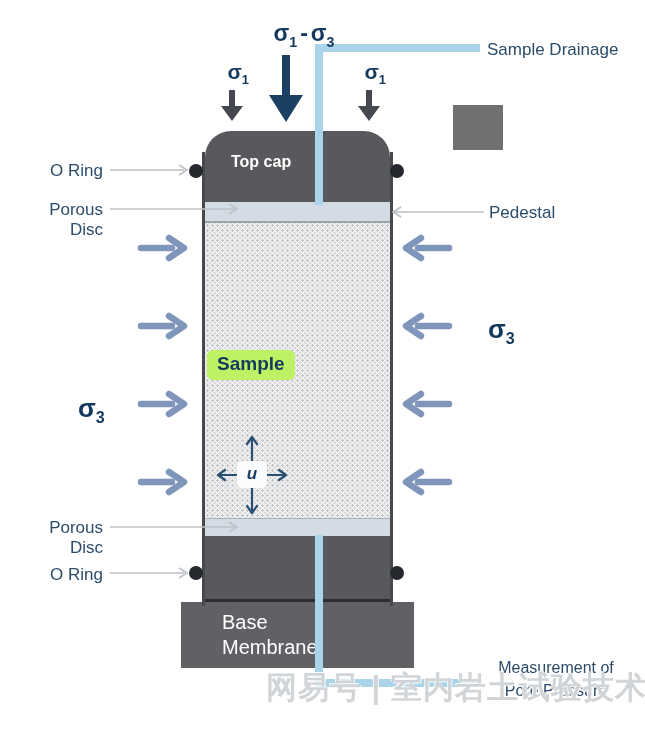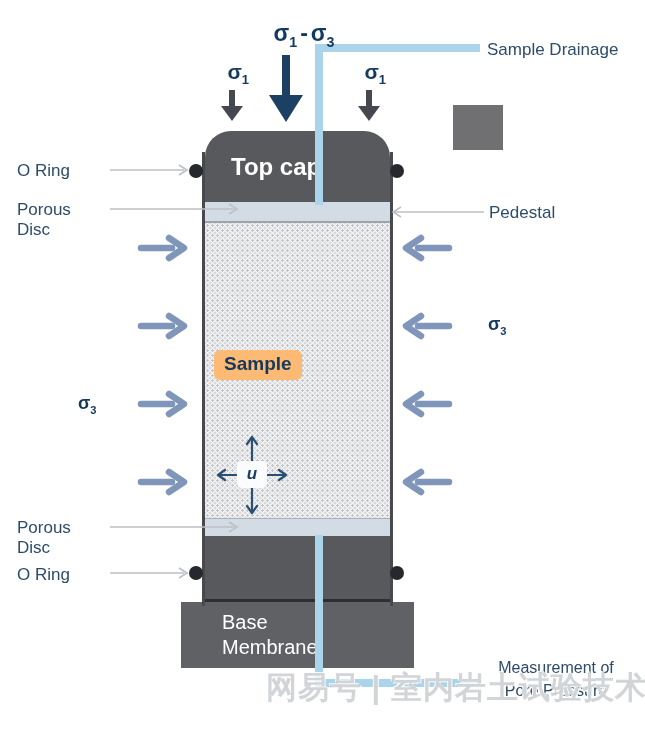--- a/index.html
+++ b/index.html
@@ -21,32 +21,32 @@
                            radial-gradient(circle,#cfd1d4 1px,rgba(0,0,0,0) 1.3px);
           background-size:5px 5px,5px 5px;background-position:0 0,2.5px 2.5px;}
   .membrane-line{position:absolute;top:152px;width:3px;height:454px;background:#47494d;z-index:4;}
   .oring-dot{position:absolute;width:14px;height:14px;border-radius:50%;background:#25282c;z-index:6;}
   .pedestal{position:absolute;left:205px;top:536px;width:185px;height:63px;background:#58595d;
           border-bottom:3px solid #2c2e31;z-index:2;}
   .base{position:absolute;left:181px;top:602px;width:233px;height:66px;background:#606165;z-index:2;}
   .graysquare{position:absolute;left:453px;top:105px;width:50px;height:45px;background:#707073;}
 
   
-  .cap-label{position:absolute;left:231px;top:153px;color:#ffffff;font-size:24px;font-weight:bold;z-index:3;}
+  .cap-label{position:absolute;left:231px;top:153px;color:#ffffff;font-size:16px;font-weight:bold;z-index:3;}
   .base-label{position:absolute;left:222px;top:610px;color:#ffffff;font-size:20px;font-weight:normal;
           line-height:25px;z-index:3;}
   .side-label{position:absolute;color:#2c4c6a;font-size:17px;z-index:6;}
-  .ra{width:86px;}
+  .ra{width:86px;text-align:right;}
   .sigma{color:#14395e;font-weight:bold;z-index:6;}
   .sigma sub{font-size:0.62em;}
   .dash{margin:0 3px;}
   .deviator-label{position:absolute;left:252px;top:20px;width:74px;text-align:center;font-size:23px;margin-left:15px;}
   .axial-label{position:absolute;top:60px;width:34px;text-align:right;font-size:21px;}
-  .confine-label{position:absolute;font-size:18px;}
-  .sample-pill{position:absolute;left:214px;top:350px;background:#fdba74;border-radius:6px;
+  .confine-label{position:absolute;font-size:26px;}
+  .sample-pill{position:absolute;left:207px;top:350px;background:#bef264;border-radius:6px;
           padding:3px 10px 5px 10px;color:#14395e;font-weight:bold;font-size:19px;z-index:3;}
   .u-pill{position:absolute;left:237px;top:461px;width:30px;height:27px;background:#fbfcfd;border-radius:5px;
           color:#1c3f63;font-weight:bold;font-style:italic;font-size:17px;text-align:center;
           line-height:26px;z-index:4;}
   .measure-label{position:absolute;left:490px;top:656px;width:132px;text-align:center;color:#2c4c6a;
           font-size:16px;line-height:23px;z-index:6;}
   .watermark{position:absolute;left:266px;top:667px;font-size:31px;font-weight:bold;letter-spacing:1px;
           color:rgba(173,178,184,0.55);z-index:8;white-space:nowrap;
           text-shadow:1px 1px 0 rgba(255,255,255,0.9),-1px -1px 0 rgba(255,255,255,0.9);}
   svg{position:absolute;overflow:visible;}

